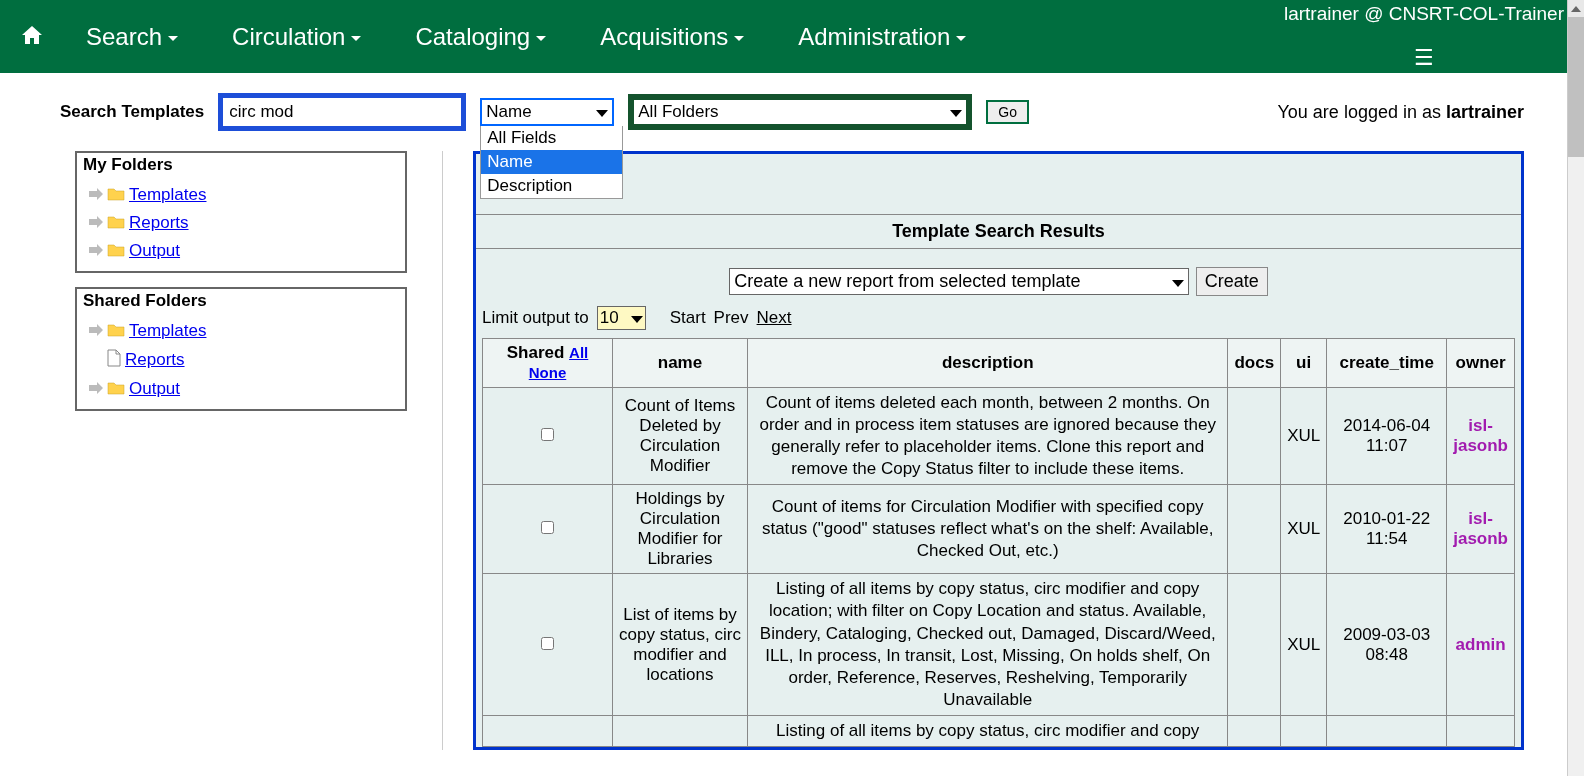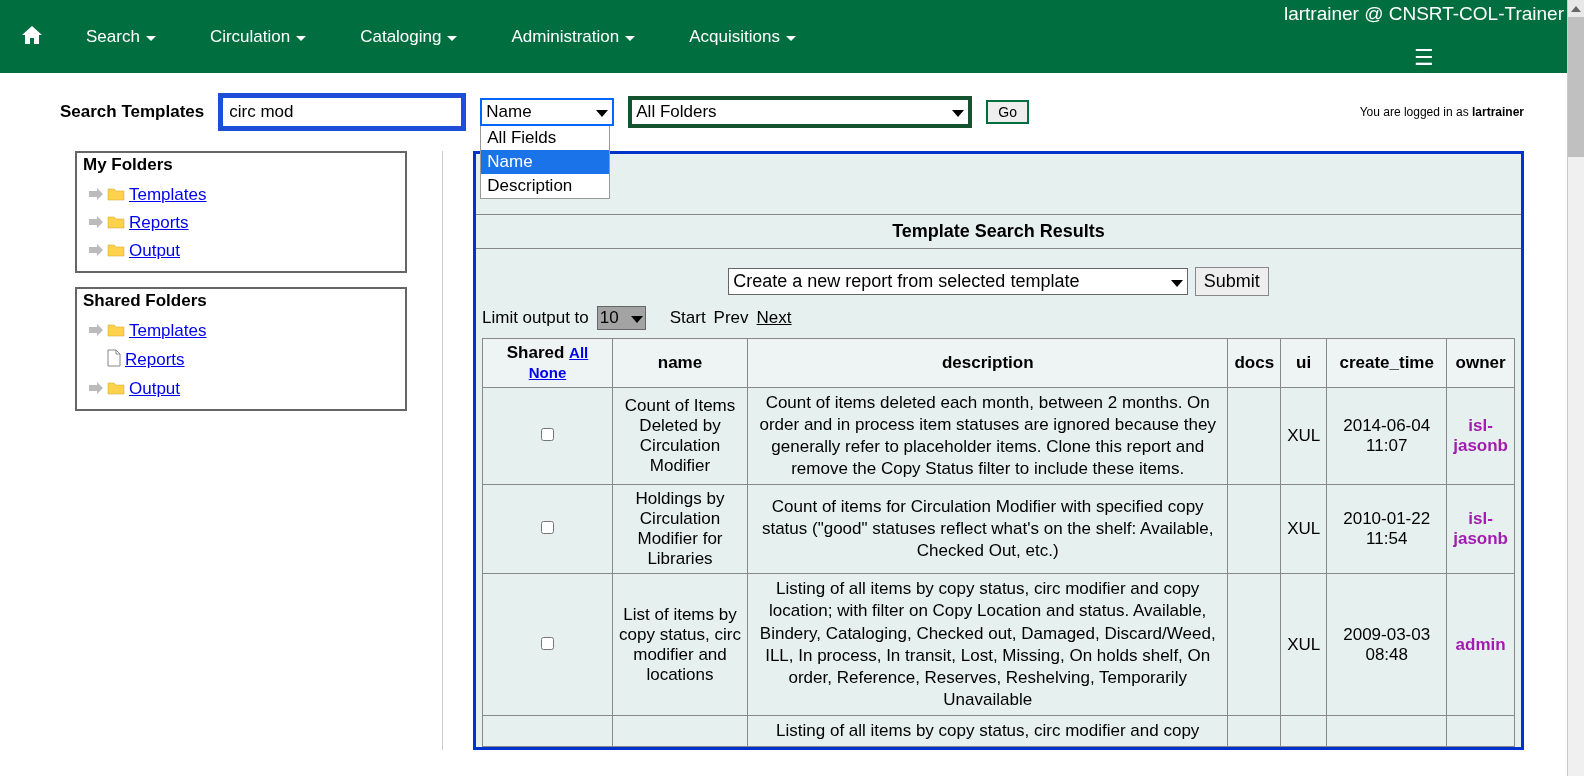--- a/index.html
+++ b/index.html
@@ -2,42 +2,42 @@
 <html><head>
 <meta charset="utf-8">
 <style>
 * { box-sizing: border-box; margin: 0; padding: 0; }
 body { font-family: Arial, Helvetica, sans-serif; font-size: 16px; background: #fff; color: #000; }
 
 
 .topbar { background: #006e3f; height: 73px; display: flex; align-items: center; padding: 0 20px; color: #fff; }
 .topbar-left { display: flex; align-items: center; gap: 30px; }
 .home-icon { width: 24px; height: 24px; fill: #fff; }
-.nav-item { display: flex; align-items: center; gap: 6px; font-size: 17px; cursor: pointer; padding: 8px 12px; }
+.nav-item { display: flex; align-items: center; gap: 6px; font-size: 24px; cursor: pointer; padding: 8px 12px; }
 .caret { width: 0; height: 0; border-left: 5px solid transparent; border-right: 5px solid transparent; border-top: 5px solid #fff; margin-top: 4px; }
 .topbar-right { margin-left: auto; display: flex; align-items: center; gap: 20px; font-size: 19px; flex-direction: column; }
 .list-icon { font-size: 22px; }
 
 
 .search-row { padding: 20px 60px 10px 60px; display: flex; align-items: center; gap: 14px; font-size: 17px; position: relative; }
 .search-row label { font-weight: bold; }
 .text-input { border: 5px solid #1d4ed8; padding: 4px 6px; font-size: 17px; }
 .search-input { width: 248px; }
 .select-box { border: 1px solid #333; padding: 2px 4px; font-size: 17px; background: #fff; display: flex; align-items: center; justify-content: space-between; cursor: pointer; position: relative; }
 .field-select-wrap { position: relative; }
 .field-select { border: 2px solid #0066ff; width: 134px; }
-.folder-select { width: 344px; border: 4px solid #14532d; }
+.folder-select { width: 344px; border: 6px solid #14532d; }
 .dropdown-triangle { margin-left: auto; padding-left: 8px; }
 .dropdown-triangle::before { content: ""; display: inline-block; border-left: 6px solid transparent; border-right: 6px solid transparent; border-top: 7px solid #000; }
 .go-btn { background: #eee; border: 2px solid #006e3f; padding: 2px 10px; font-size: 14px; cursor: pointer; }
-.logged-in { margin-left: auto; font-size: 12px; }
+.logged-in { margin-left: auto; font-size: 18px; }
 .logged-in b { font-weight: bold; }
 
 
-.dropdown-list { position: absolute; top: 100%; left: 0; width: 130px; border: 1px solid #999; border-top: none; background: #fff; z-index: 10; }
+.dropdown-list { position: absolute; top: 100%; left: 0; width: 143px; border: 1px solid #999; border-top: none; background: #fff; z-index: 10; }
 .dropdown-option { padding: 2px 6px; font-size: 17px; cursor: pointer; }
 .dropdown-option.selected { background: #1a73e8; color: #fff; }
 
 
 .body-wrap { display: flex; padding: 10px 60px 0 75px; gap: 30px; align-items: flex-start; justify-content: flex-end; }
 .sidebar { width: 332px; flex-shrink: 0; }
 .divider { width: 1px; background: #ccc; align-self: stretch; margin-left: 5px; }
 .main { flex: 1; }
 
 
@@ -51,21 +51,21 @@
 
 
 .results-panel { border: 3px solid #0033cc; background: #e6f0ef; }
 .results-spacer { height: 60px; }
 .results-header { border-top: 1px solid #888; border-bottom: 1px solid #888; text-align: center; font-weight: bold; font-size: 18px; padding: 6px 0; background: #e6f0ef; }
 .action-row { text-align: center; padding: 18px 0 10px 0; }
 .action-select { border: 1px solid #666; padding: 2px 4px; font-size: 18px; width: 460px; display: inline-flex; align-items: center; text-align: left; background: #fff; }
 .submit-btn { border: 1px solid #888; background: #eee; padding: 3px 8px; font-size: 18px; margin-left: 2px; cursor: pointer; }
 
 .pager-row { padding: 0 0 8px 6px; font-size: 17px; display: flex; align-items: center; gap: 8px; }
-.limit-select { border: 1px solid #666; padding: 1px 2px; font-size: 17px; display: inline-flex; align-items: center; background: #a3a3a3; }
+.limit-select { border: 1px solid #666; padding: 1px 2px; font-size: 17px; display: inline-flex; align-items: center; background: #fef9c3; }
 .pager-link { color: #000000; text-decoration: underline; cursor: pointer; }
 
 
 .results-table { width: calc(100% - 12px); margin: 0 6px; border-collapse: collapse; background: #e6f0ef; }
 .results-table th, .results-table td { border: 1px solid #888; padding: 4px 6px; text-align: center; font-size: 17px; vertical-align: middle; }
 .results-table th { font-weight: bold; background: #eef4f3; }
 .select-links a { color: #0000ee; text-decoration: underline; font-size: 15px; }
 .col-select { width: 130px; }
 .col-name { width: 135px; }
 .col-docs { width: 50px; }
@@ -97,25 +97,25 @@
     </div>
     <div class="nav-item">
       <span>Circulation</span>
         <span class="caret"></span>
     </div>
     <div class="nav-item">
       <span>Cataloging</span>
         <span class="caret"></span>
     </div>
     <div class="nav-item">
+      <span>Acquisitions</span>
+        <span class="caret"></span>
+    </div>
+    <div class="nav-item">
       <span>Administration</span>
-        <span class="caret"></span>
-    </div>
-    <div class="nav-item">
-      <span>Acquisitions</span>
         <span class="caret"></span>
     </div>
   </div>
   <div class="topbar-right">
     <span>lartrainer @ CNSRT-COL-Trainer</span>
     <span class="list-icon">☰</span>
   </div>
 </div>
 
 <div class="search-row">
@@ -217,21 +217,21 @@
   <div class="main">
     <div class="results-panel">
       <div class="results-spacer"></div>
       <div class="results-header">Template Search Results</div>
 
       <div class="action-row">
         <div class="action-select">
           <span>Create a new report from selected template</span>
           <span class="dropdown-triangle" style="margin-left:auto;"></span>
         </div>
-        <button class="submit-btn">Submit</button>
+        <button class="submit-btn">Create</button>
       </div>
 
       <div class="pager-row">
         <span>Limit output to</span>
         <div class="limit-select">
           <span>10</span>
           <span class="dropdown-triangle" style="margin-left:4px;"></span>
         </div>
         <span style="width:8px;"></span>
         <span>Start</span>

